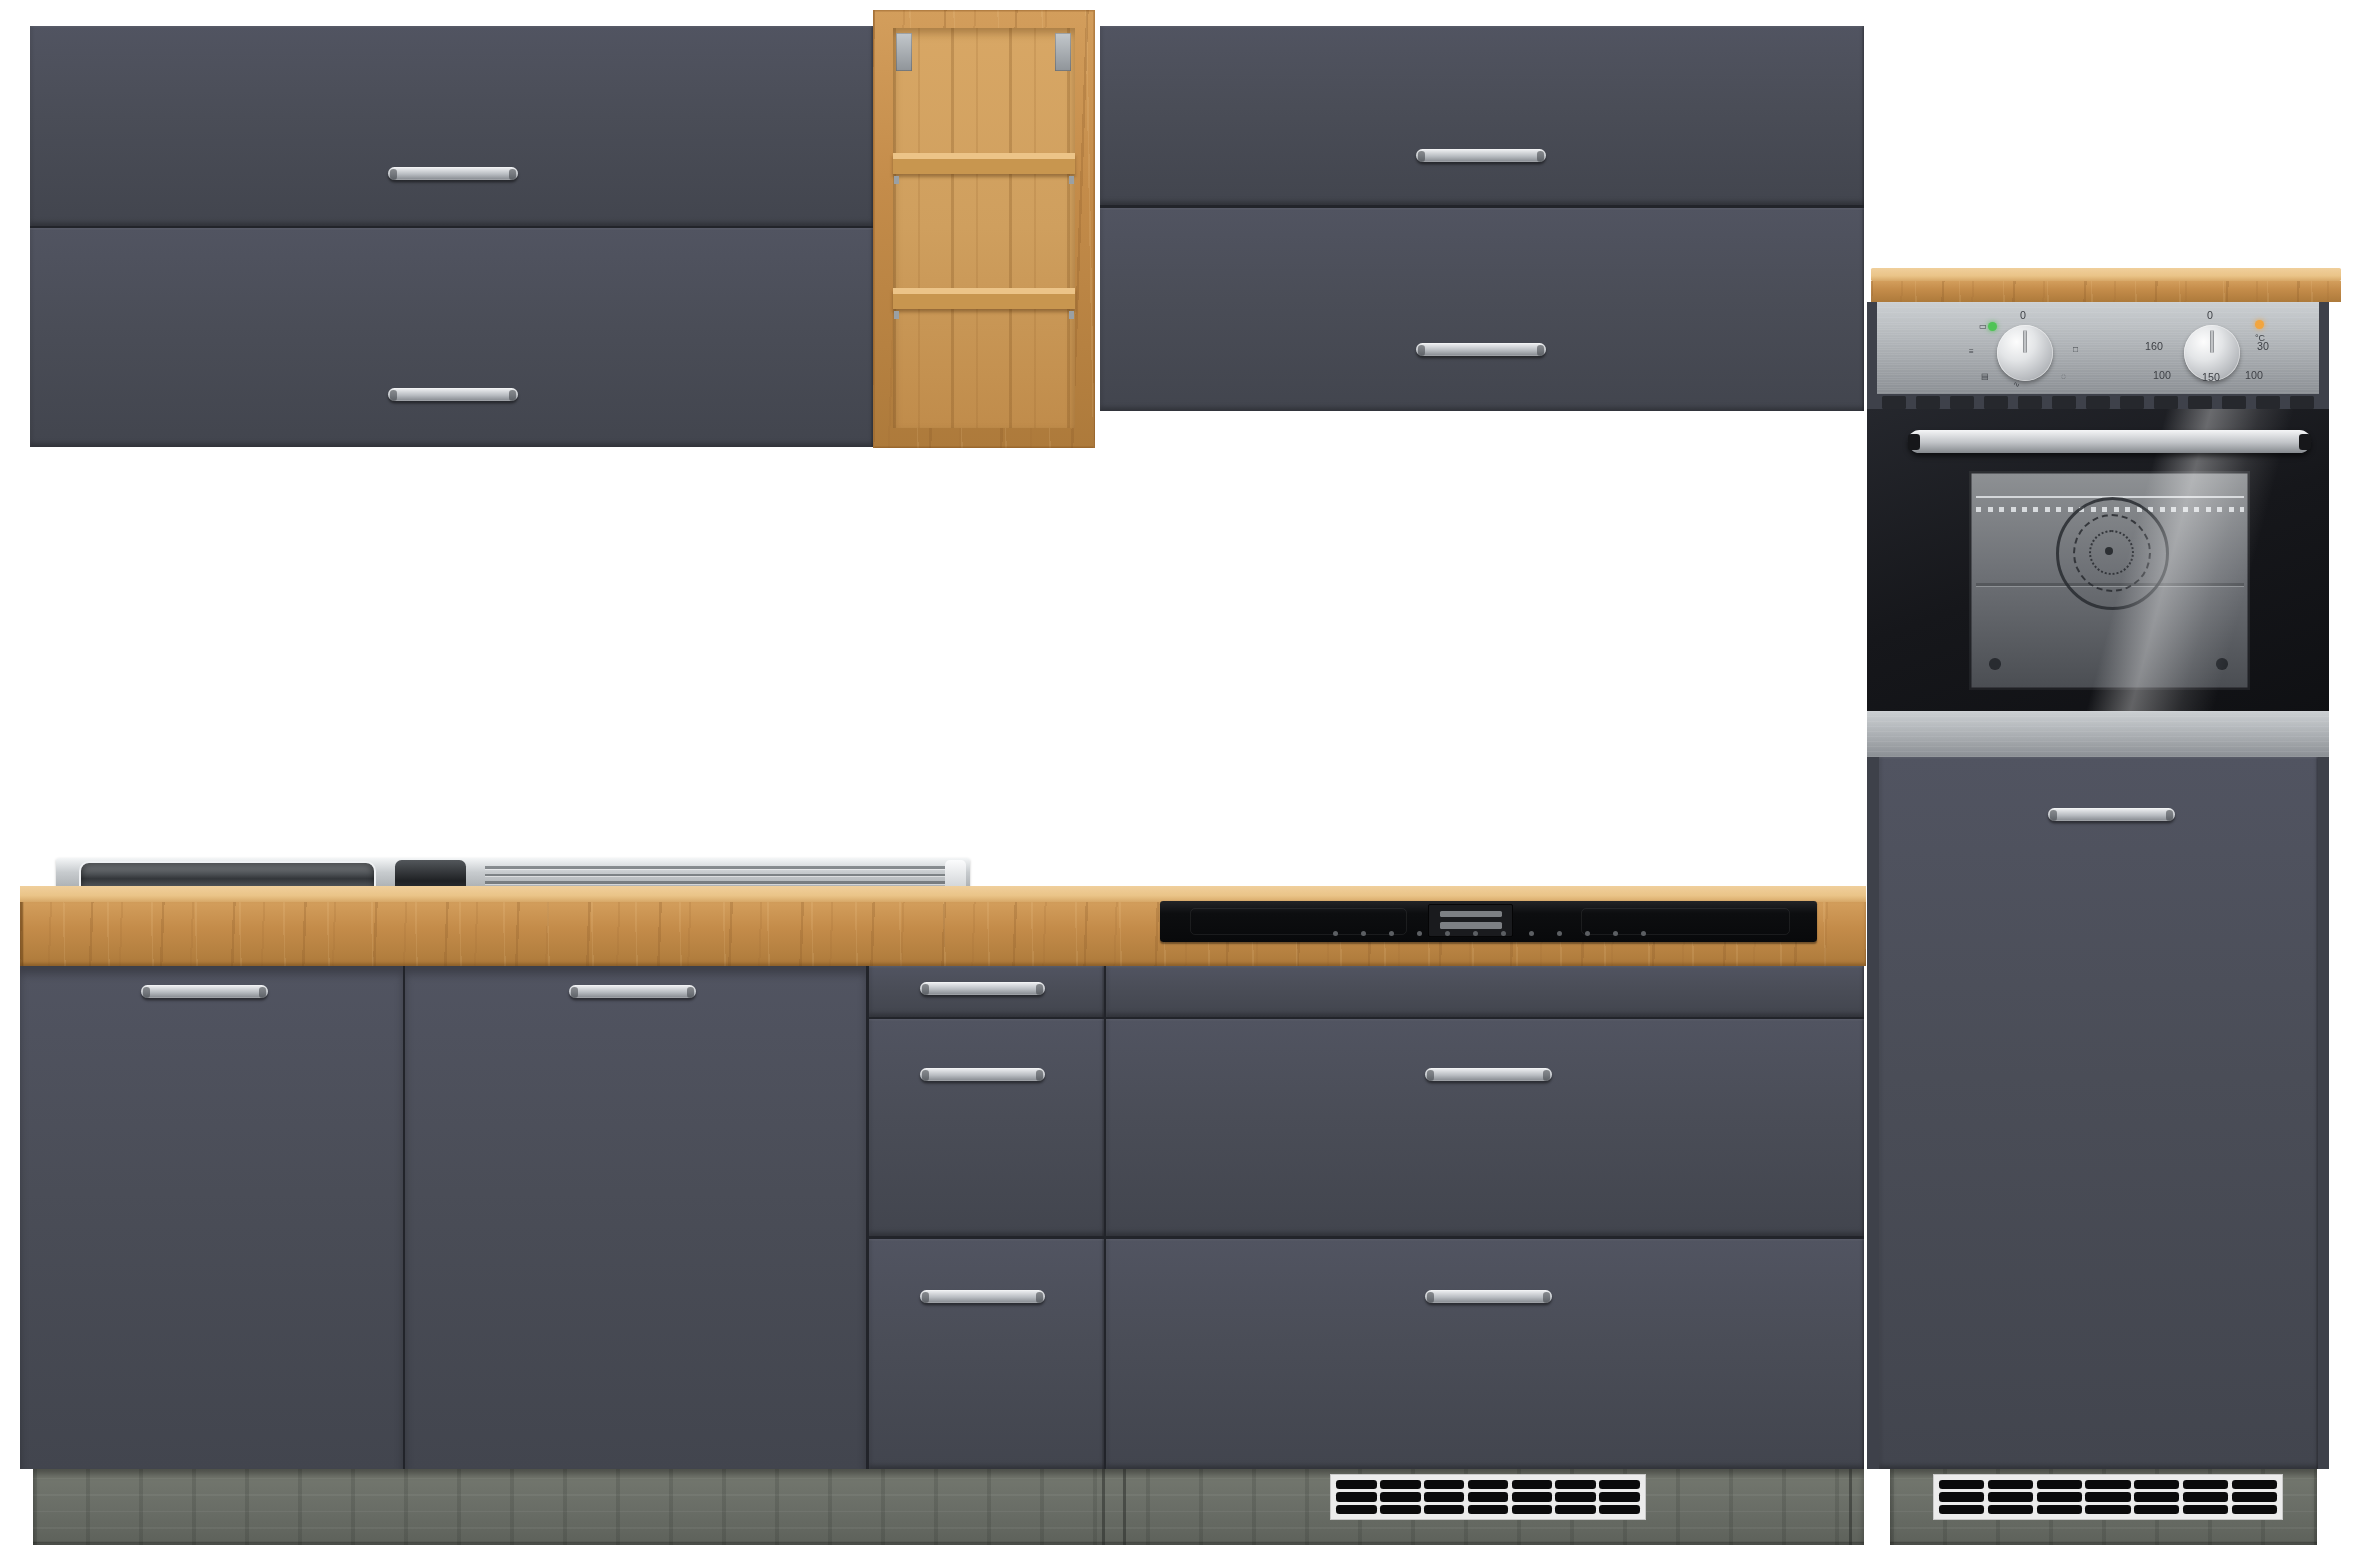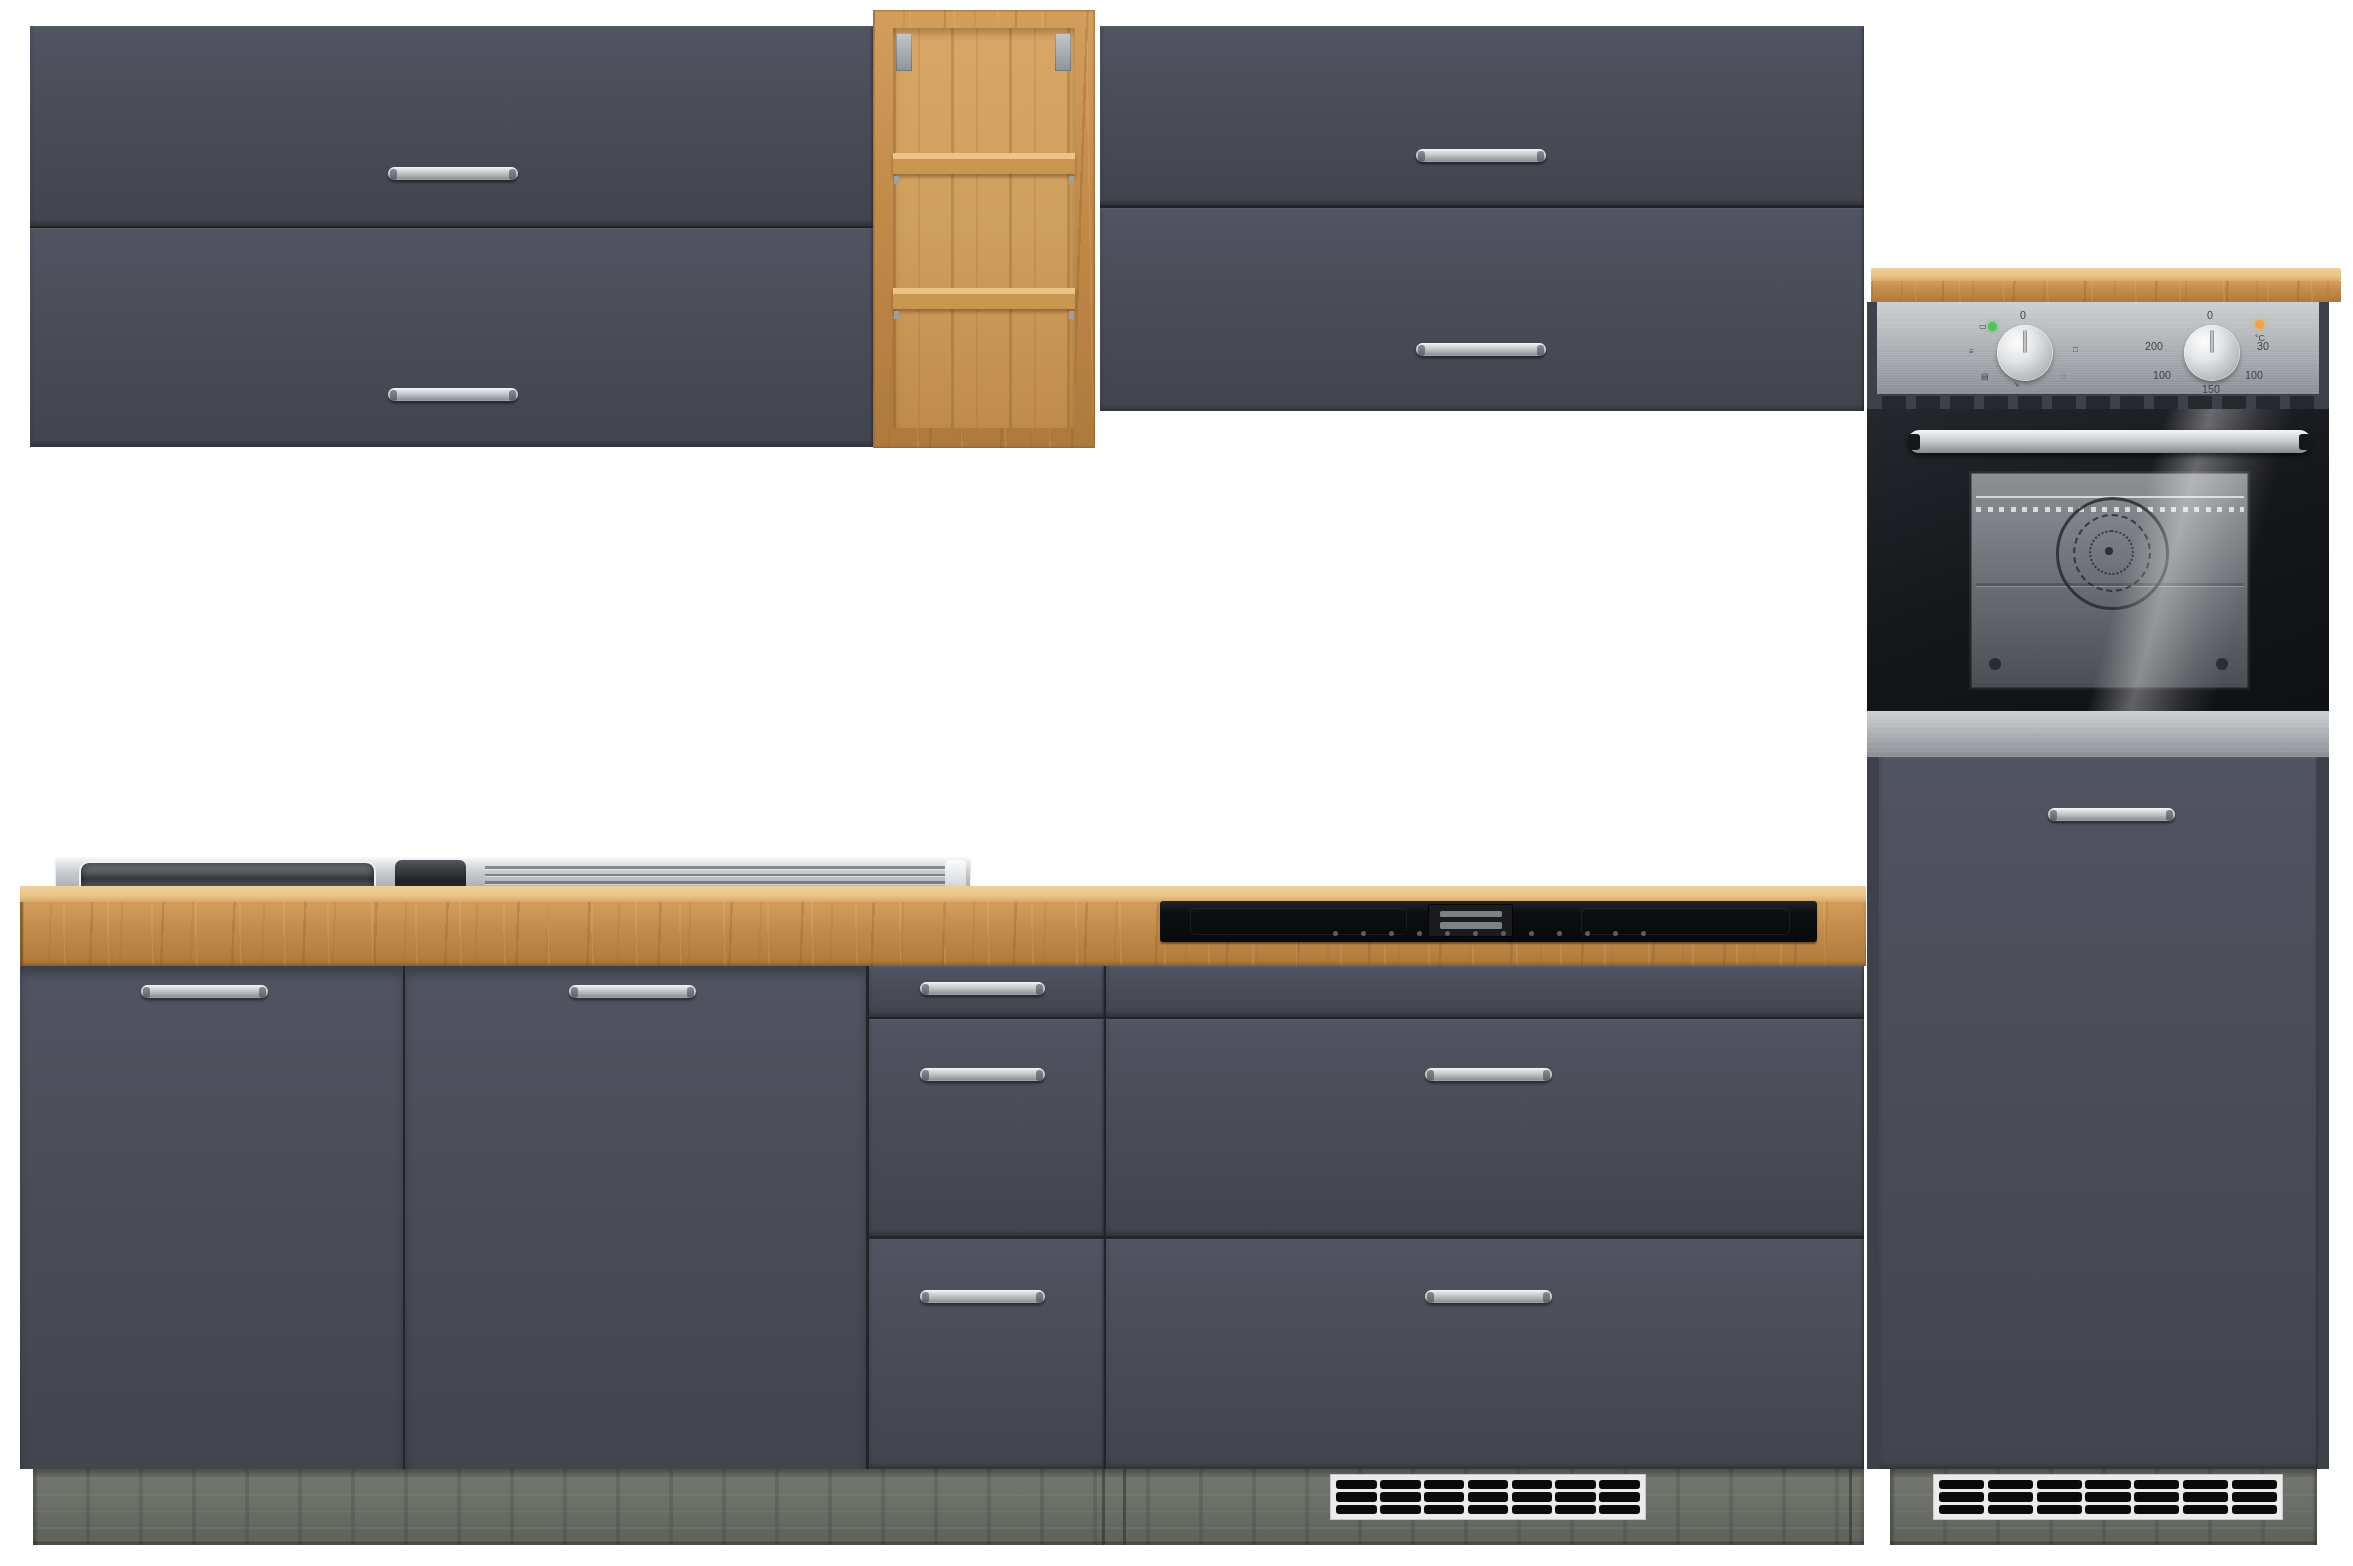--- a/index.html
+++ b/index.html
@@ -110,23 +110,23 @@
       <span class="a tl" style="left:143px;top:6.6px">0</span>
       <span class="a ic" style="left:102px;top:21.4px">▭</span>
       <span class="a ic" style="left:92px;top:46px">≡</span>
       <span class="a ic" style="left:104px;top:71px">▤</span>
       <span class="a ic" style="left:136px;top:79px">∿</span>
       <span class="a ic" style="left:184px;top:71px">◌</span>
       <span class="a ic" style="left:196px;top:44px">□</span>
 
       <div class="a knob" style="left:307px;top:23px"></div>
       <span class="a tl" style="left:330px;top:6.6px">0</span>
-      <span class="a tl" style="left:268px;top:38px">200</span>
+      <span class="a tl" style="left:268px;top:38px">160</span>
       <span class="a tl" style="left:276px;top:67px">100</span>
-      <span class="a tl" style="left:325px;top:81px">150</span>
+      <span class="a tl" style="left:325px;top:69px">150</span>
       <span class="a tl" style="left:368px;top:67px">100</span>
       <span class="a tl" style="left:380px;top:38px">30</span>
       <div class="a dot" style="left:378px;top:18px;background:var(--c-orange,#f2a53e);box-shadow:0 0 5px rgba(242,165,62,.9)"></div>
       <span class="a tl" style="left:378px;top:31px;font-size:9px">°C</span>
     </div>
 
     <div class="a" style="left:15px;top:94px;width:432px;height:13px;display:flex;gap:10px">
       <i style="flex:1;background:#26282d;border-radius:1.6px"></i>
         <i style="flex:1;background:#26282d;border-radius:1.6px"></i>
         <i style="flex:1;background:#26282d;border-radius:1.6px"></i>

